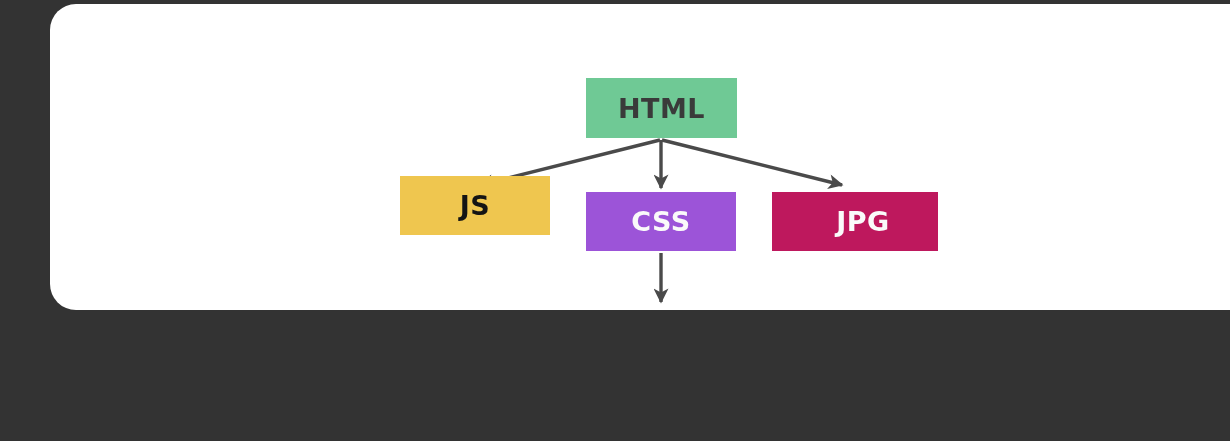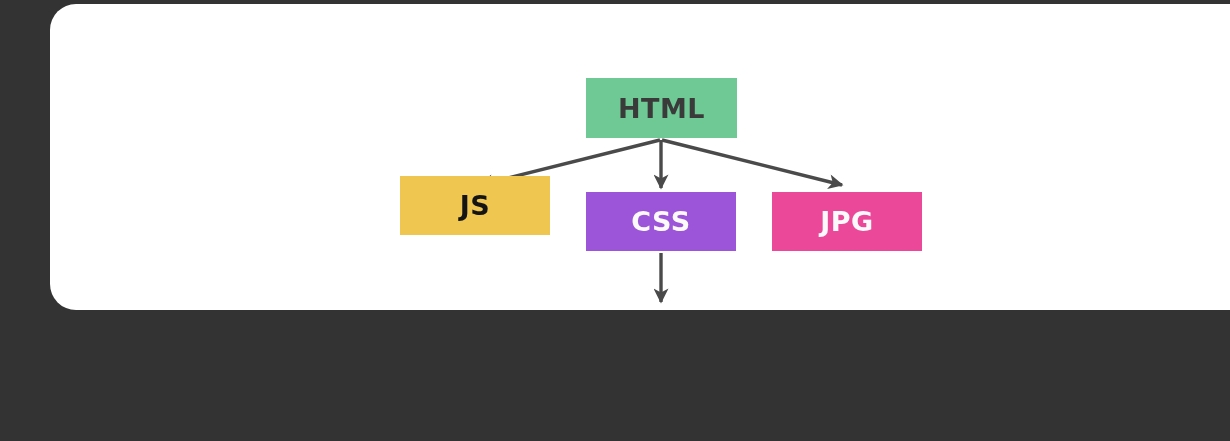--- a/index.html
+++ b/index.html
@@ -69,16 +69,16 @@
 
   <div class="node pos-html" style="background: rgb(111, 201, 149); color: rgb(58, 58, 58);">
     <span>HTML</span>
   </div>
   <div class="node pos-js" style="background: rgb(239, 198, 79); color: rgb(20, 20, 20);">
     <span>JS</span>
   </div>
   <div class="node pos-css" style="background: rgb(156, 84, 216); color: rgb(250, 250, 250);">
     <span>CSS</span>
   </div>
-  <div class="node pos-jpg" style="background: #ec4899; color: rgb(250, 250, 250);">
+  <div class="node pos-jpg" style="background: #be185d; color: rgb(250, 250, 250); padding-left: 16px;">
     <span>JPG</span>
   </div>
 </div>
 
 </body></html>

